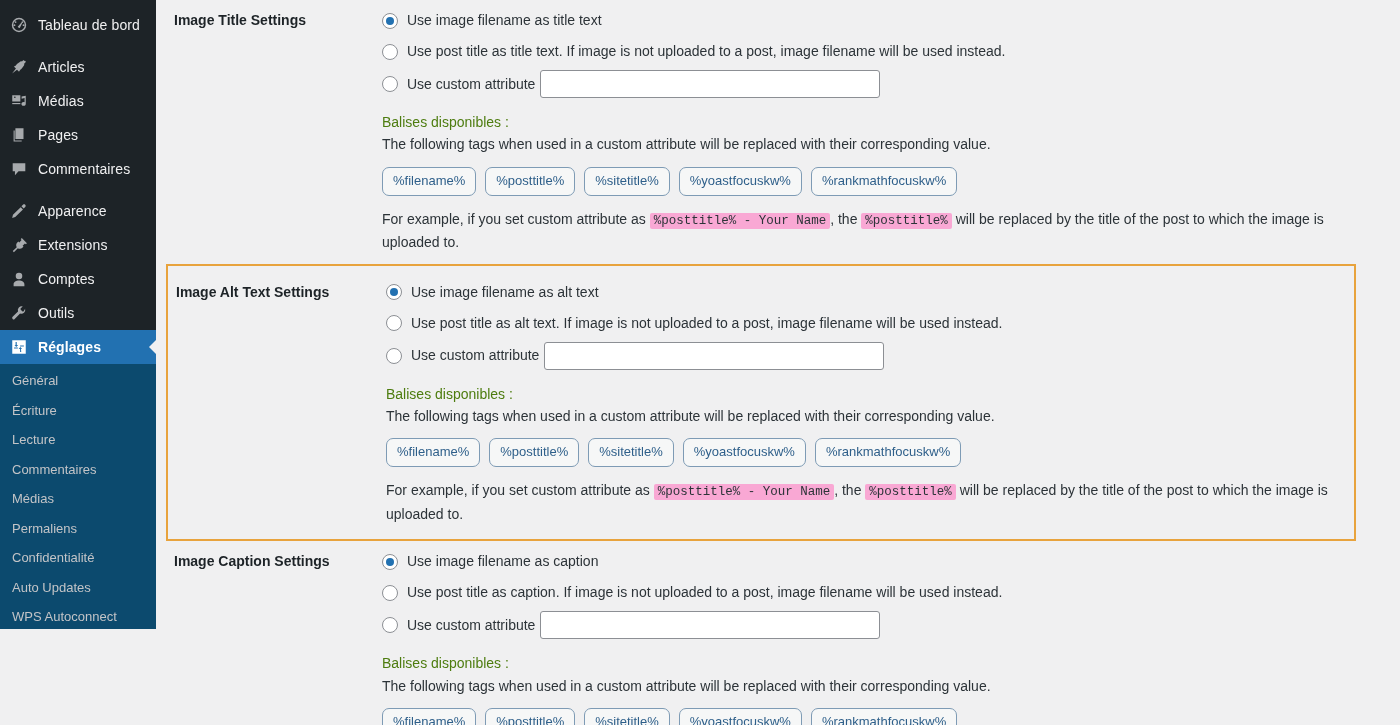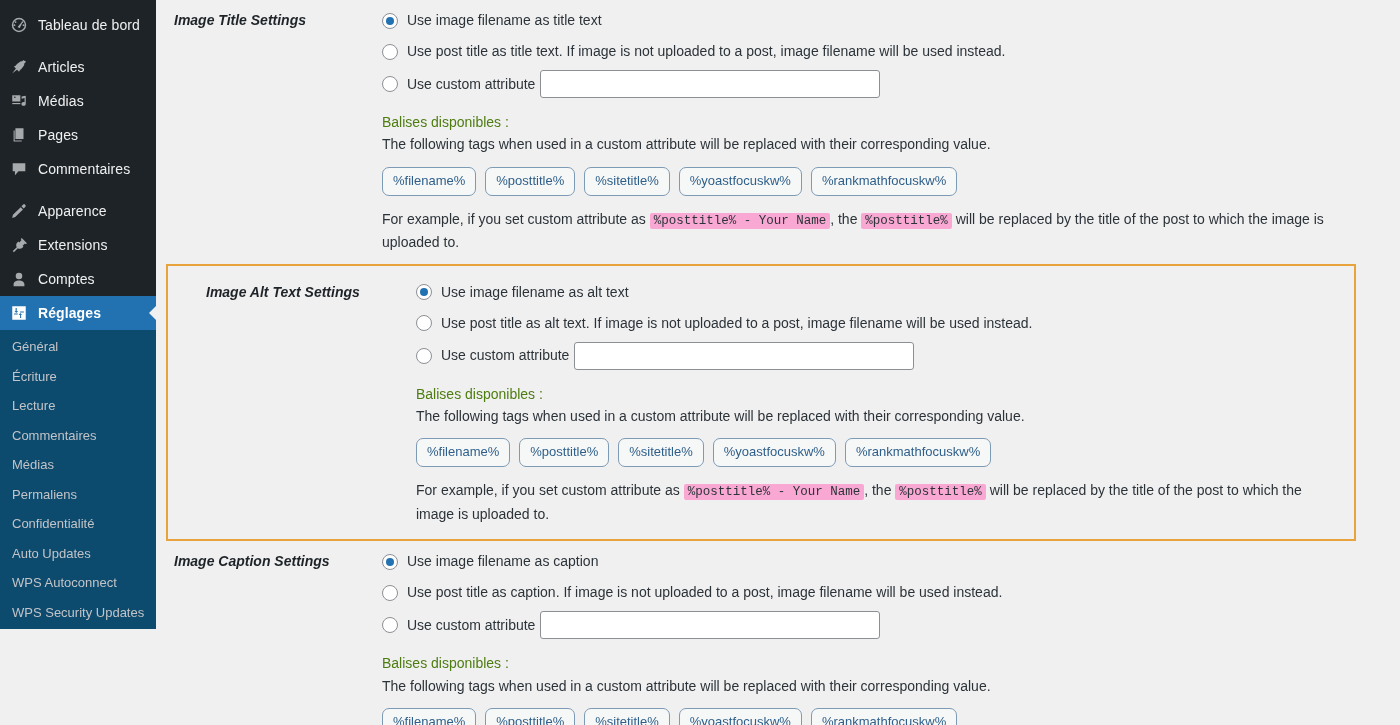--- a/index.html
+++ b/index.html
@@ -107,23 +107,22 @@
     background: #f0f0f1;
   }
   .section.highlight .sec-label { padding-left: 8px; }
   .sec-label {
     width: 226px; min-width: 226px;
     font-size: 14px;
     font-weight: 700;
     color: #1d2327;
     padding: 2px 10px 0 18px;
     line-height: 1.5;
-    font-style: italic;
-  }
-  .section.highlight .sec-label { width: 218px; min-width: 218px; margin-left: 30px; }
+  }
+  .section.highlight .sec-label { width: 218px; min-width: 218px; }
   .sec-body { flex: 1; padding-right: 20px; }
 
   .radio-row {
     display: flex; align-items: center;
     min-height: 25px;
     margin-bottom: 6px;
   }
   .radio {
     width: 16px; height: 16px;
     min-width: 16px;
@@ -286,20 +285,28 @@
 
     <div class="menu-item">
       <span class="mi-icon">
         <svg viewBox="0 0 20 20">
             <path d="M10 10.3a3.6 3.6 0 100-7.3 3.6 3.6 0 000 7.3zm0 1.5c-3.2 0-6 1.8-6 3.9V18h12v-2.3c0-2.1-2.8-3.9-6-3.9z"></path>
           </svg>
       </span>
       <span class="mi-label">Comptes</span>
     </div>
 
+    <div class="menu-item">
+      <span class="mi-icon">
+        <svg viewBox="0 0 20 20">
+            <path d="M16.8 5.3a4.4 4.4 0 01-5.6 5.3l-6 6a1.6 1.6 0 01-2.3-2.3l6-6a4.4 4.4 0 015.3-5.6L12 4.8a1.1 1.1 0 000 1.6l1.6 1.6c.4.4 1.1.4 1.6 0z"></path>
+          </svg>
+      </span>
+      <span class="mi-label">Outils</span>
+    </div>
 
     <div class="menu-item active">
       <span class="mi-icon">
         <svg viewBox="0 0 20 20">
             <path d="M2.5 2.5h15v15h-15z" fill="#fff"></path>
             <path d="M6.2 4.5h1.3v3.2h1.6L6.9 10 5 7.7h1.2zM12.5 15.5h-1.3v-3.2H9.6L11.5 10l1.9 2.3h-1.2z" fill="#2271b1"></path>
             <path d="M4.5 10.6h4.2v1.2H4.5zM11.2 8.2h4.2v1.2h-4.2z" fill="#2271b1"></path>
           </svg>
       </span>
       <span class="mi-label">Réglages</span>

